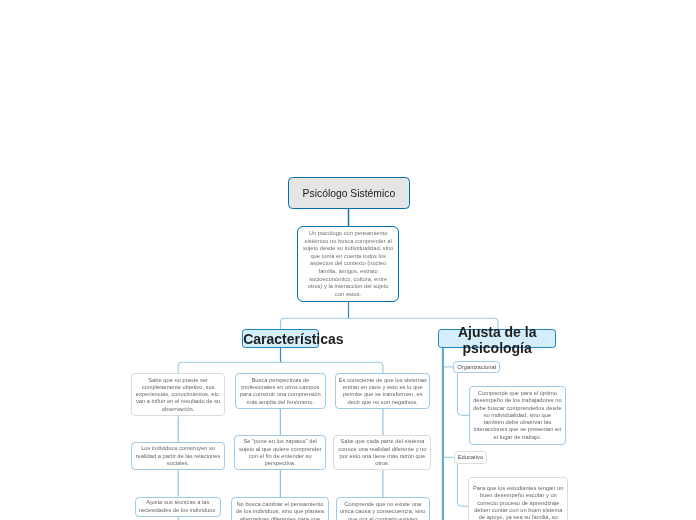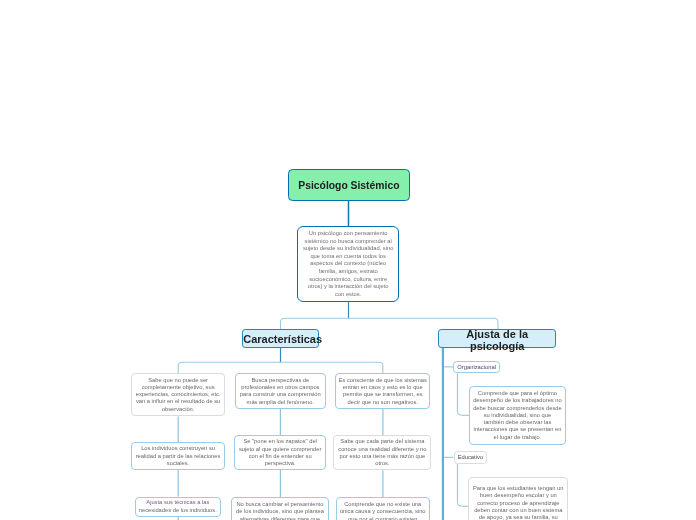--- a/index.html
+++ b/index.html
@@ -6,26 +6,26 @@
   html,body{margin:0;padding:0;background:#ffffff;}
   body{width:696px;height:520px;overflow:hidden;
        font-family:"Liberation Sans",sans-serif;}
   #canvas{position:relative;width:696px;height:520px;background:#ffffff;overflow:hidden;}
   svg#links{position:absolute;left:0;top:0;width:696px;height:520px;pointer-events:none;}
 
   .node{position:absolute;box-sizing:border-box;display:flex;align-items:center;
         justify-content:center;text-align:center;background:#ffffff;}
   .node > span{display:block;filter:blur(0px);width:100%;}
 
-  .root{background:#86efac;border:1.9px solid #0070b2;border-radius:4.5px;
-        color:#212121;font-weight:bold;font-size:10.35px;}
+  .root{background:#e5e5e5;border:1.9px solid #0070b2;border-radius:4.5px;
+        color:#212121;font-weight:normal;font-size:10.35px;margin-top:8px;}
   .desc{border:1.6px solid #0070b2;border-radius:6px;color:#6f6f6f;
         font-size:5.75px;line-height:7.55px;}
   .branch{background:#d4eefc;border:1.6px solid #1f84c0;border-radius:3.2px;
-          color:#1f1f1f;font-weight:bold;font-size:11px;padding-top:2.2px;}
+          color:#1f1f1f;font-weight:bold;font-size:14px;padding-top:2.2px;}
   .leaf{border:0.9px solid #9bcbe6;border-radius:4px;color:#676767;
         font-size:5.75px;line-height:7.3px;}
   .leaf.gray{border-color:#dcdcdc;}
   .chip{border:0.9px solid #9bcbe6;border-radius:3.5px;color:#4a4a4a;
         font-size:5.8px;}
   .chip.gray{border-color:#dcdcdc;}
 </style>
 </head>
 <body>
 

